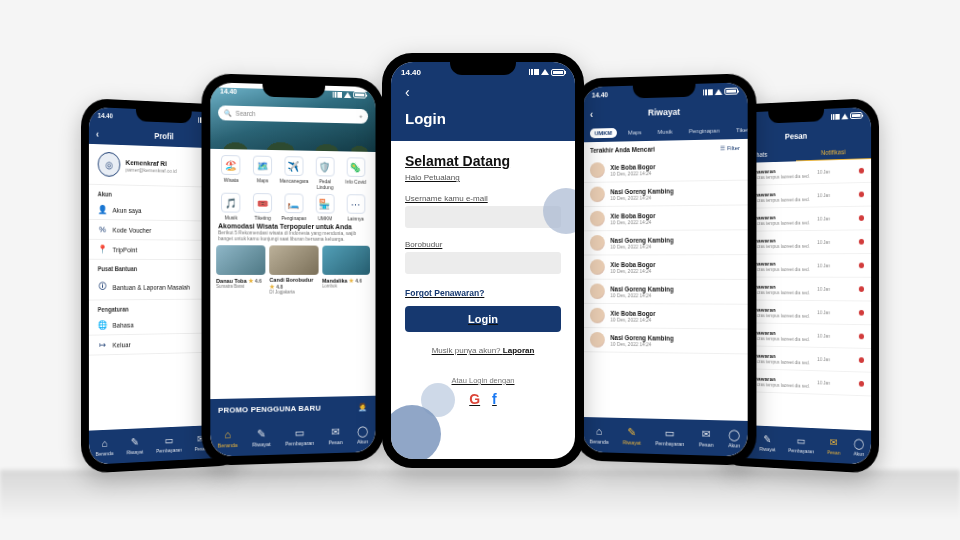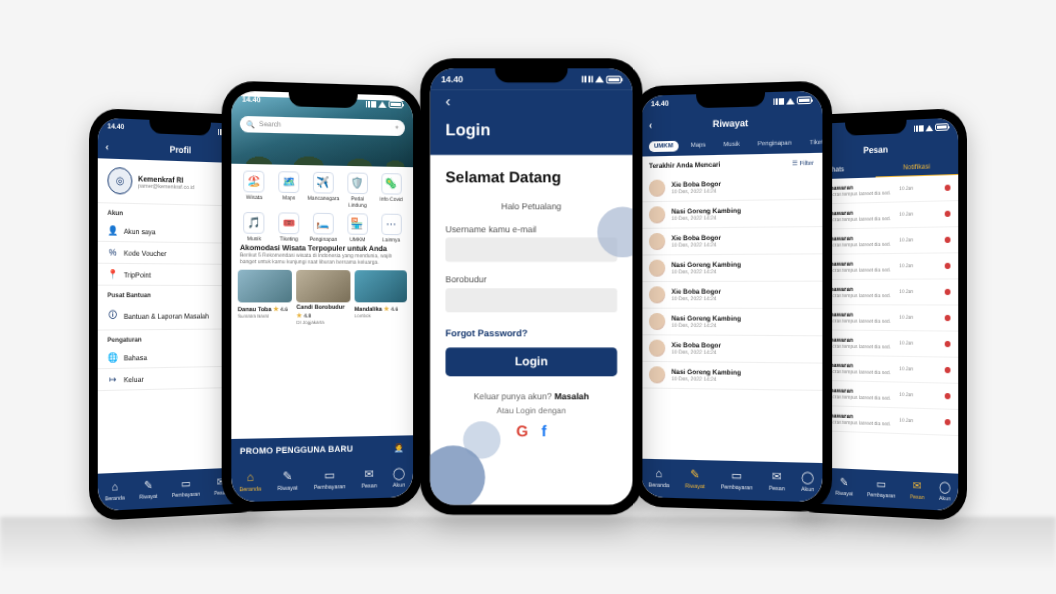--- a/index.html
+++ b/index.html
@@ -100,30 +100,30 @@
   .card .csub{font-size:4.5px;color:#777;}
   .star{color:#e7b23b;font-size:6px;}
   .promo{position:absolute;left:0;right:0;bottom:36px;height:22px;background:#16386f;color:#fff;font-size:8px;font-weight:800;display:flex;align-items:center;padding:0 8px;letter-spacing:.2px;}
 
   
   #p-login .screen{font-size:9px;}
   #p-login .status{height:20px;font-size:8px;}
   .login-top{background:#16386f;color:#fff;padding:0 14px 14px;}
   .login-top .back{font-size:14px;display:inline-block;margin-top:2px;}
   .login-top h2{font-size:15px;font-weight:800;margin-top:10px;}
-  .login-card{background:#fff;padding:12px 14px 0;}
+  .login-card{background:#fff;padding:12px 14px 0;text-decoration:underline;}
   .login-card h3{font-size:14px;font-weight:800;}
-  .login-card .sub{font-size:8px;color:#555;margin-top:14px;text-align:center;}
+  .login-card .sub{font-size:8px;color:#555;margin-top:4px;}
   .field-label{font-size:8px;color:#555;margin-top:12px;}
   .field{height:22px;background:#ececec;border-radius:3px;margin-top:3px;}
   .forgot{color:#16386f;font-weight:700;font-size:8.5px;margin-top:14px;}
   .login-btn{height:26px;background:#16386f;color:#fff;border-radius:4px;display:flex;align-items:center;justify-content:center;font-size:11px;font-weight:700;margin-top:8px;}
   .reg{font-size:8px;color:#666;text-align:center;margin-top:14px;}
   .reg b{color:#111;}
-  .or{font-size:7.5px;color:#777;text-align:center;margin-top:4px;}
+  .or{font-size:7.5px;color:#777;text-align:center;margin-top:21px;}
   .social{display:flex;gap:12px;justify-content:center;margin-top:6px;font-size:14px;}
   .blob1{position:absolute;width:46px;height:46px;border-radius:50%;background:#a8b8d1;top:126px;right:-14px;opacity:.7;}
   .blob2{position:absolute;width:58px;height:58px;border-radius:50%;background:#7d96bd;bottom:-4px;left:-8px;opacity:.85;}
   .blob3{position:absolute;width:34px;height:34px;border-radius:50%;background:#c6d2e4;bottom:42px;left:30px;opacity:.85;}
 
   
   .tabs{display:flex;gap:7px;font-size:6px;color:#cfd8e6;padding:4px 8px;background:#16386f;}
   .tabs .t{padding:2px 5px;border-radius:8px;}
   .tabs .t.active{background:#fff;color:#16386f;font-weight:700;}
   .rhdr{display:flex;justify-content:space-between;align-items:center;padding:5px 8px;font-size:6.5px;font-weight:700;}
@@ -362,24 +362,24 @@
         <h2>Login</h2>
       </div>
       <div class="blob1"></div>
       <div class="login-card">
         <h3>Selamat Datang</h3>
         <div class="sub">Halo Petualang</div>
         <div class="field-label">Username kamu e-mail</div>
         <div class="field"></div>
         <div class="field-label">Borobudur</div>
         <div class="field"></div>
-        <div class="forgot">Forgot Password?</div>
+        <div class="forgot">Forgot Penawaran?</div>
         <div class="login-btn">Login</div>
         <div class="reg">
-          <span>Keluar punya akun? </span><b>Masalah</b>
+          <span>Musik punya akun? </span><b>Laporan</b>
         </div>
         <div class="or">Atau Login dengan</div>
         <div class="social">
           <span style="color:#db4437;font-weight:800">G</span>
           <span style="color:#1877f2;font-weight:800">f</span>
         </div>
       </div>
       <div class="blob3"></div>
       <div class="blob2"></div>
     </div>

